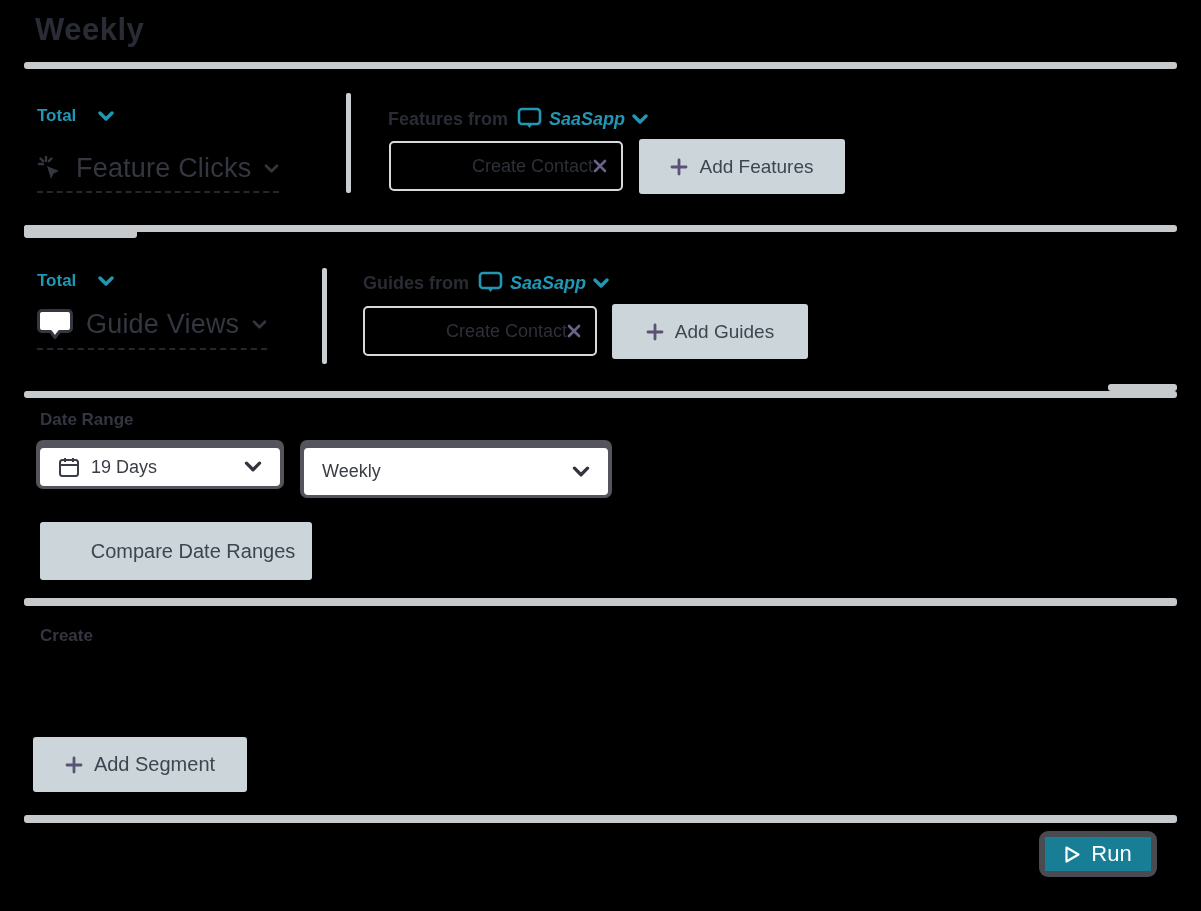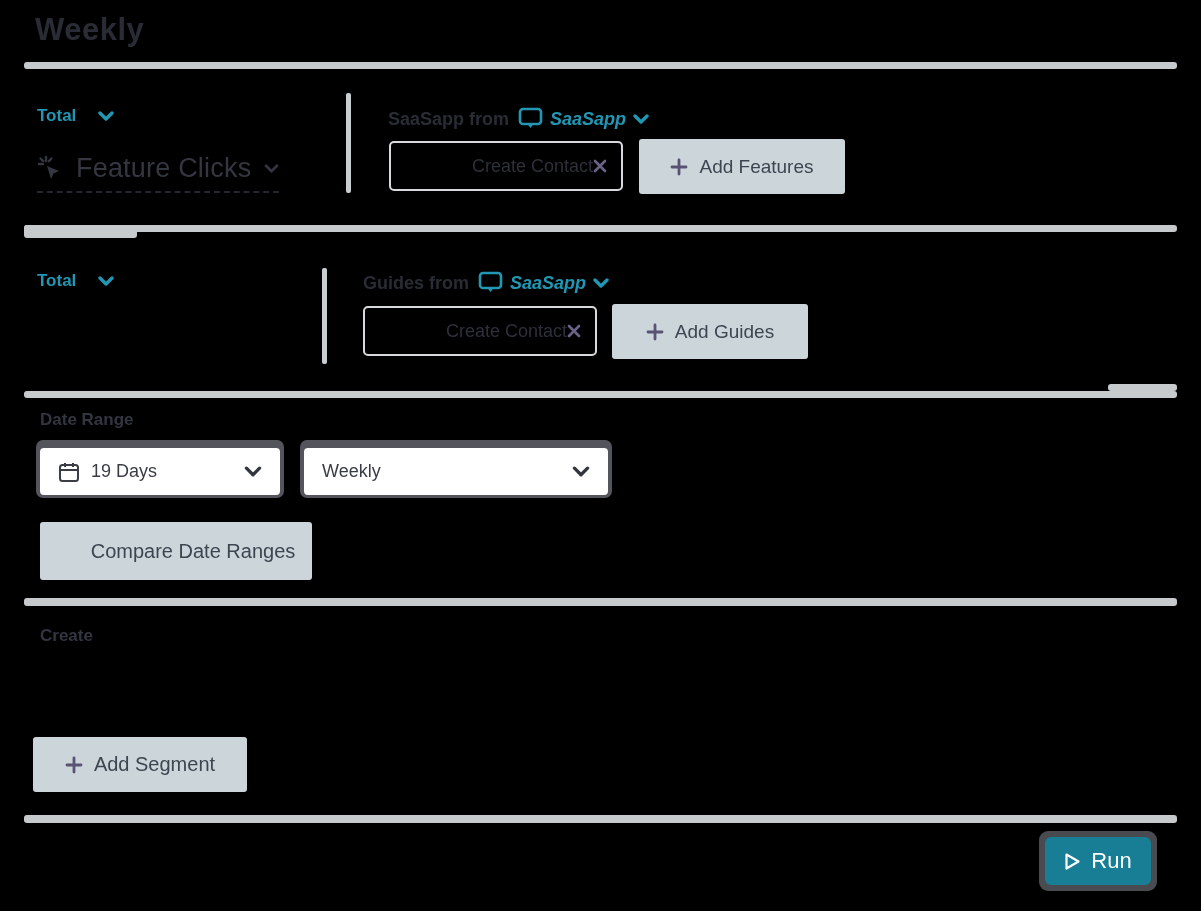--- a/index.html
+++ b/index.html
@@ -58,21 +58,21 @@
   .sel-inner{
     background:#fff;border-radius:4px;height:100%;box-sizing:border-box;
     display:flex;align-items:center;padding:0 18px;gap:11px;
     color:#3a3d46;font-size:18px;
   }
   .sel-inner .chev-dark{margin-left:auto;}
   .cal-icon{color:#3a3d46;display:flex;}
 
   .run-frame{background:#4a4b51;border-radius:9px;padding:6px;}
   .run-btn{
-    width:106px;height:48px;background:#177e95;border-radius:6px;border:none;
+    width:106px;height:34px;background:#177e95;border-radius:0;border:none;
     color:#fff;font-family:inherit;font-size:22px;font-weight:500;
     display:flex;align-items:center;justify-content:center;gap:10px;cursor:pointer;
   }
   .play-icon{display:flex;color:#fff;}
 </style>
 </head>
 <body>
 
 <div id="app">
 
@@ -109,21 +109,21 @@
     <span class="chev-dark">
       <svg width="15" height="10" viewBox="0 0 16 11">
           <polyline points="2,2 8,8 14,2" fill="none" stroke="currentColor" stroke-width="3" stroke-linecap="round" stroke-linejoin="round"></polyline>
         </svg>
     </span>
   </div>
 
   <div class="vsep" style="left:346px;top:93px;height:100px;"></div>
 
   <div class="abs src-row" style="left:388px;top:107px;">
-    <span class="src-text">SaaSapp from</span>
+    <span class="src-text">Features from</span>
     <span class="src-app">
       <span class="app-icon">
         <svg width="25" height="24" viewBox="0 0 25 24" fill="none" stroke="currentColor" stroke-width="2.6" stroke-linejoin="round">
           <rect x="2" y="2" width="21" height="15" rx="3"></rect>
           <path d="M9.5 17 L12.5 21 L15.5 17" fill="currentColor" stroke="none"></path>
         </svg>
       </span>
       <span>SaaSapp</span>
       <span class="chev-teal">
         <svg width="16" height="11" viewBox="0 0 16 11">
@@ -153,20 +153,33 @@
 
   <div class="abs agg-row" style="left:37px;top:271px;">
     <span class="agg-label">Total</span>
     <span class="chev-teal">
       <svg width="16" height="11" viewBox="0 0 16 11">
           <polyline points="2,2 8,8 14,2" fill="none" stroke="currentColor" stroke-width="3.4" stroke-linecap="round" stroke-linejoin="round"></polyline>
         </svg>
     </span>
   </div>
 
+  <div class="abs metric-row" style="left:37px;top:308px;">
+    <span class="metric-icon">
+      <svg width="36" height="33" viewBox="0 0 36 33">
+        <path d="M5 2.5 h26 a3.5 3.5 0 0 1 3.5 3.5 v14 a3.5 3.5 0 0 1 -3.5 3.5 h-8.5 l-4.5 6 l-4.5 -6 h-8.5 a3.5 3.5 0 0 1 -3.5 -3.5 v-14 a3.5 3.5 0 0 1 3.5 -3.5 z" fill="#ffffff" stroke="#343640" stroke-width="3" stroke-linejoin="round"></path>
+      </svg>
+    </span>
+    <span class="metric-label">Guide Views</span>
+    <span class="chev-dark">
+      <svg width="15" height="10" viewBox="0 0 16 11">
+          <polyline points="2,2 8,8 14,2" fill="none" stroke="currentColor" stroke-width="3" stroke-linecap="round" stroke-linejoin="round"></polyline>
+        </svg>
+    </span>
+  </div>
 
   <div class="vsep" style="left:322px;top:268px;height:96px;"></div>
 
   <div class="abs src-row" style="left:363px;top:271px;">
     <span class="src-text">Guides from</span>
     <span class="src-app">
       <span class="app-icon">
         <svg width="25" height="24" viewBox="0 0 25 24" fill="none" stroke="currentColor" stroke-width="2.6" stroke-linejoin="round">
           <rect x="2" y="2" width="21" height="15" rx="3"></rect>
           <path d="M9.5 17 L12.5 21 L15.5 17" fill="currentColor" stroke="none"></path>
@@ -194,21 +207,21 @@
     <span class="plus-icon">
       <svg width="18" height="18" viewBox="0 0 18 18">
           <path d="M9 2 V16 M2 9 H16" stroke="currentColor" stroke-width="2.8" stroke-linecap="round"></path>
         </svg>
     </span>
     <span>Add Guides</span>
   </button>
 
   <div class="abs field-label" style="left:40px;top:410px;">Date Range</div>
 
-  <div class="abs sel-frame" style="left:36px;top:440px;width:248px;height:58px;">
+  <div class="abs sel-frame" style="left:36px;top:440px;width:248px;height:49px;">
     <div class="sel-inner">
       <span class="cal-icon">
         <svg width="22" height="22" viewBox="0 0 22 22" fill="none" stroke="currentColor" stroke-width="2">
           <rect x="2" y="4" width="18" height="16" rx="2.5"></rect>
           <line x1="2" y1="9" x2="20" y2="9"></line>
           <line x1="7" y1="2" x2="7" y2="6"></line>
           <line x1="15" y1="2" x2="15" y2="6"></line>
         </svg>
       </span>
       <span>19 Days</span>

